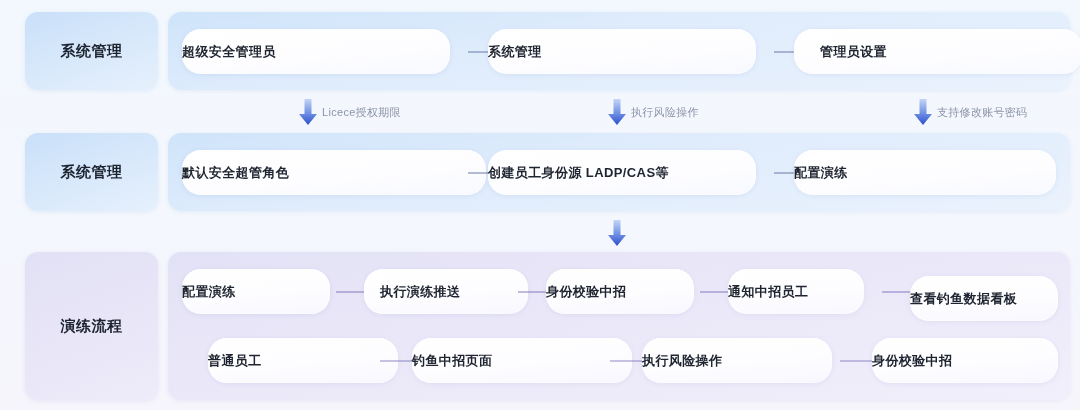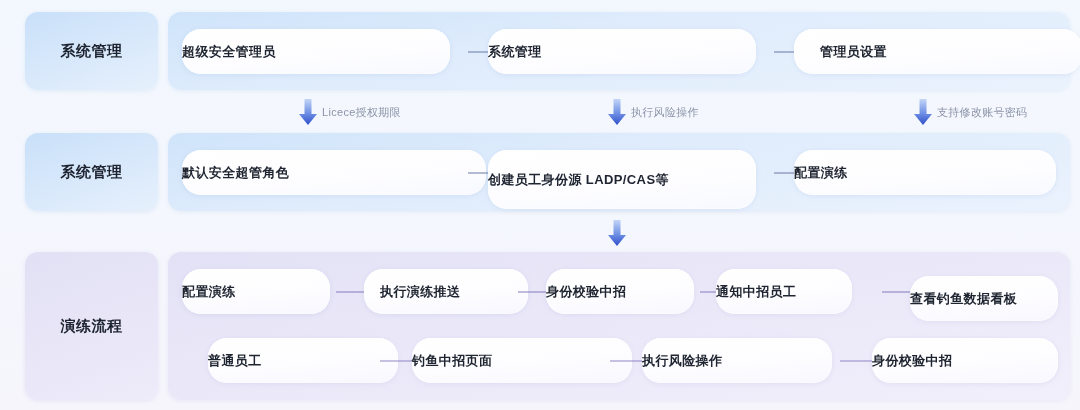--- a/index.html
+++ b/index.html
@@ -137,21 +137,21 @@
       <span>系统管理</span>
     </div>
     <div class="content-panel" style="left:168px;top:133px;width:902px;height:78px;">
       <div class="node" style="left:14px;top:17px;width:304px;height:45px;">
         <span>默认安全超管角色</span>
       </div>
       <svg class="h-arrow" style="left:300px;top:33px;" width="58" height="14" viewBox="0 0 58 14">
         <line x1="0" y1="7" x2="48" y2="7" stroke="#6a7aa6" stroke-width="1.1"></line>
         <path d="M46 3 L54 7 L46 11" fill="none" stroke="#6a7aa6" stroke-width="1.1"></path>
       </svg>
-      <div class="node" style="left:320px;top:17px;width:268px;height:59px;">
+      <div class="node" style="left:320px;top:17px;width:268px;height:45px;">
         <span>创建员工身份源 LADP/CAS等</span>
       </div>
       <svg class="h-arrow" style="left:606px;top:33px;" width="58" height="14" viewBox="0 0 58 14">
         <line x1="0" y1="7" x2="48" y2="7" stroke="#6a7aa6" stroke-width="1.1"></line>
         <path d="M46 3 L54 7 L46 11" fill="none" stroke="#6a7aa6" stroke-width="1.1"></path>
       </svg>
       <div class="node" style="left:626px;top:17px;width:262px;height:45px;">
         <span>配置演练</span>
       </div>
     </div>
@@ -189,21 +189,21 @@
         <line x1="0" y1="7" x2="32" y2="7" stroke="#8c86c4" stroke-width="1.1"></line>
         <path d="M30 3 L38 7 L30 11" fill="none" stroke="#8c86c4" stroke-width="1.1"></path>
       </svg>
       <div class="node" style="left:378px;top:17px;width:148px;height:45px;">
         <span>身份校验中招</span>
       </div>
       <svg class="h-arrow" style="left:532px;top:33px;" width="42" height="14" viewBox="0 0 42 14">
         <line x1="0" y1="7" x2="32" y2="7" stroke="#8c86c4" stroke-width="1.1"></line>
         <path d="M30 3 L38 7 L30 11" fill="none" stroke="#8c86c4" stroke-width="1.1"></path>
       </svg>
-      <div class="node" style="left:548px;top:17px;width:136px;height:45px;">
+      <div class="node" style="left:560px;top:17px;width:136px;height:45px;">
         <span>通知中招员工</span>
       </div>
       <svg class="h-arrow" style="left:714px;top:33px;" width="42" height="14" viewBox="0 0 42 14">
         <line x1="0" y1="7" x2="32" y2="7" stroke="#8c86c4" stroke-width="1.1"></line>
         <path d="M30 3 L38 7 L30 11" fill="none" stroke="#8c86c4" stroke-width="1.1"></path>
       </svg>
       <div class="node" style="left:742px;top:17px;width:148px;height:45px;margin-top:7px;">
         <span>查看钓鱼数据看板</span>
       </div>
 

